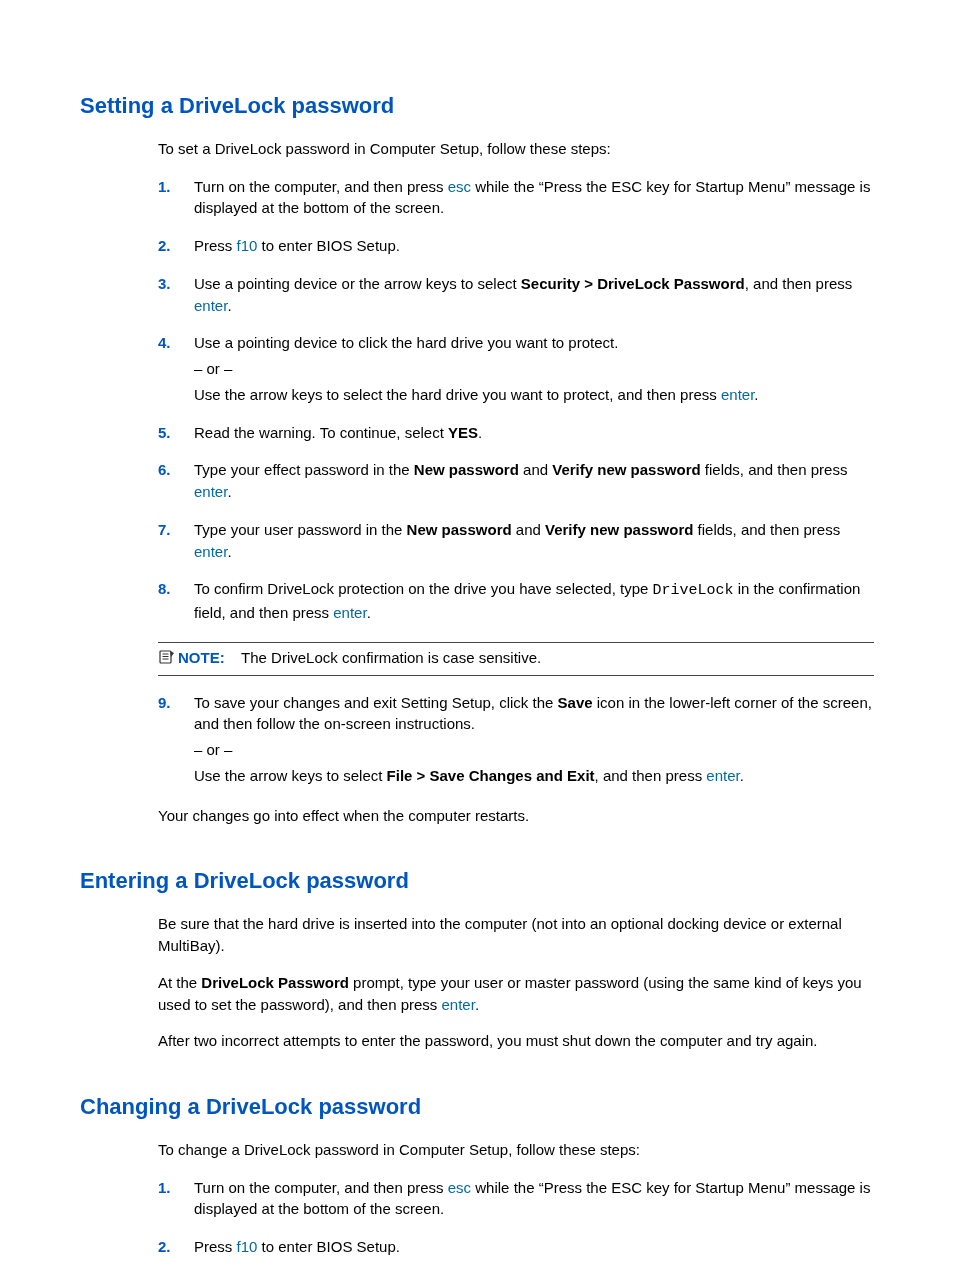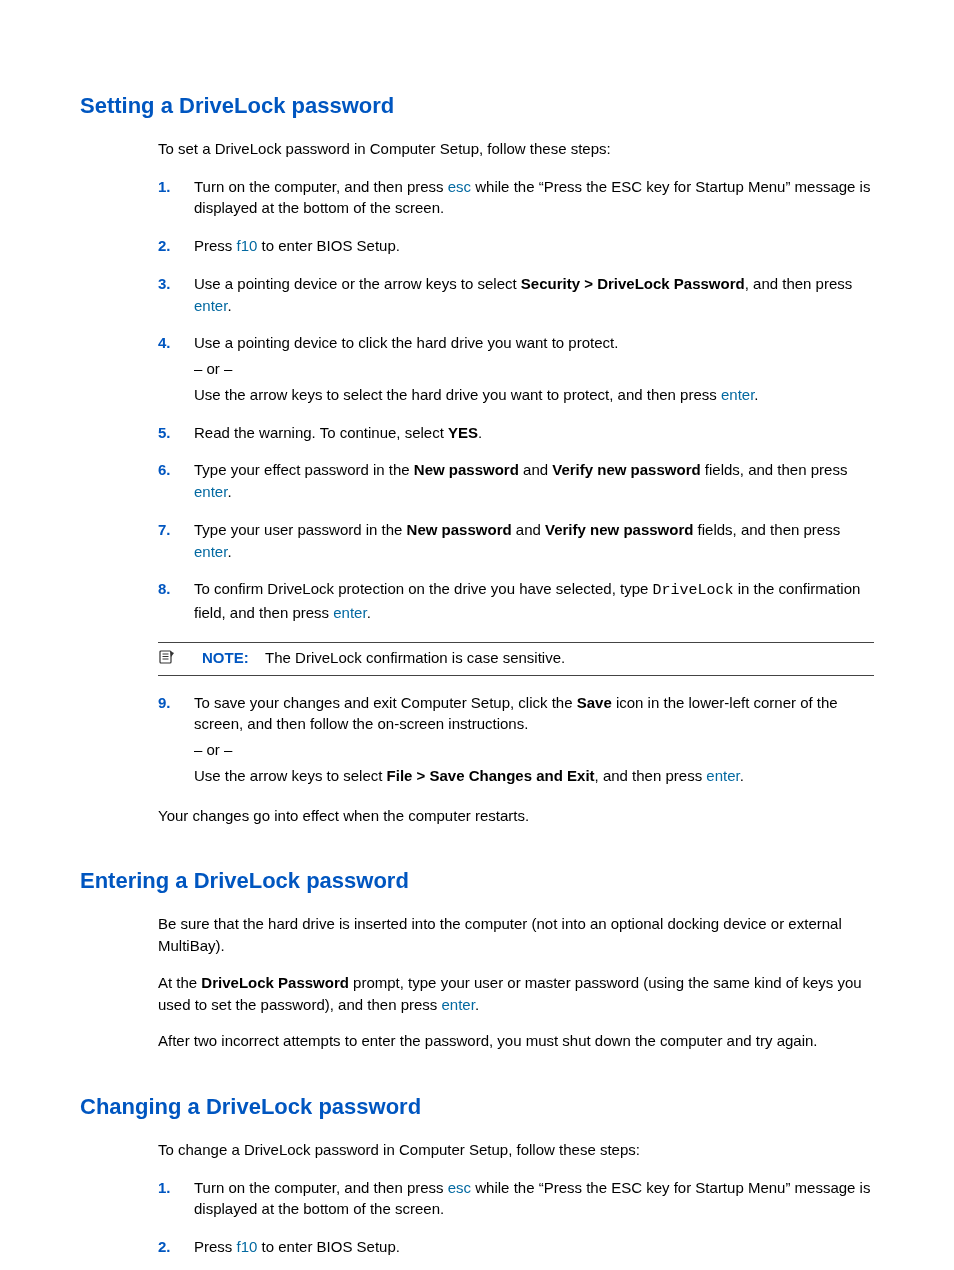--- a/index.html
+++ b/index.html
@@ -53,21 +53,21 @@
   .key { color: #0369a1; }
   .mono { font-family: "Courier New", monospace; }
   .bold { font-weight: bold; }
   .note-box {
     margin: 10px 0 16px 78px;
     border-top: 1px solid #444;
     border-bottom: 1px solid #444;
     padding: 4px 0 4px 0;
     display: flex;
     align-items: flex-start;
-    gap: 26px;
+    gap: 2px;
   }
   .note-icon {
     flex-shrink: 0;
     margin-top: 2px;
   }
   .note-label {
     color: #0056c0;
     font-weight: bold;
   }
   .sect-gap { height: 24px; }
@@ -130,21 +130,21 @@
     <div>
       <span class="note-label">NOTE:</span>
       <span>&nbsp;&nbsp;</span>
       <span>The DriveLock confirmation is case sensitive.</span>
     </div>
   </div>
 
   <ol class="steps">
     <li>
       <span class="num">9.</span>
-      <span>To save your changes and exit Computer Setup, click the </span><span class="bold">Save</span><span> icon in the lower-left corner of the screen, and then follow the on-screen instructions.</span>
+      <span>To save your changes and exit Setting Setup, click the </span><span class="bold">Save</span><span> icon in the lower-left corner of the screen, and then follow the on-screen instructions.</span>
       <div class="or">– or –</div>
       <span>Use the arrow keys to select </span><span class="bold">File &gt; Save Changes and Exit</span><span>, and then press </span><span class="key">enter</span><span>.</span>
     </li>
   </ol>
 
   <p class="body-indent">Your changes go into effect when the computer restarts.</p>
 
   <div class="sect-gap"></div>
 
   <h2 class="section-heading">Entering a DriveLock password</h2>

